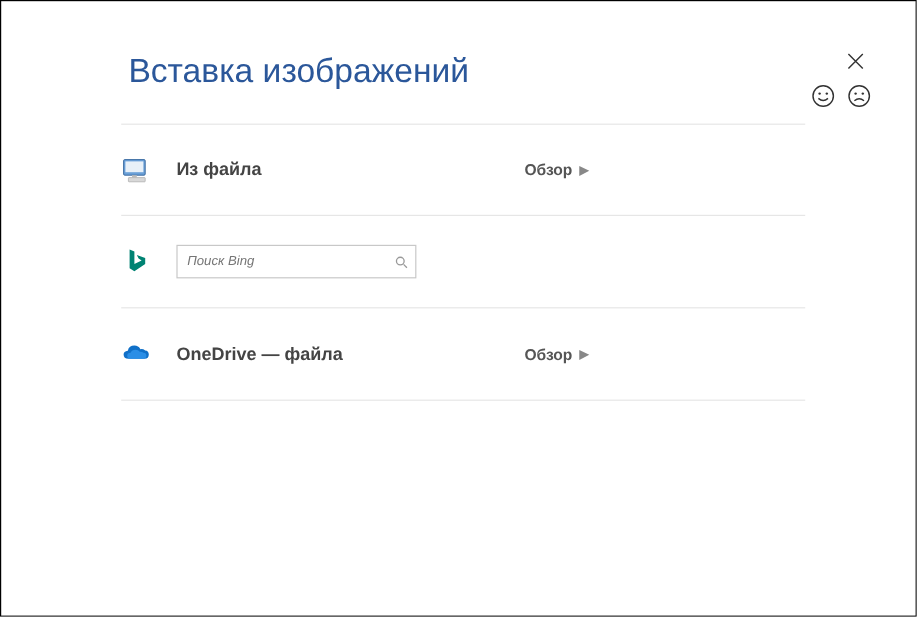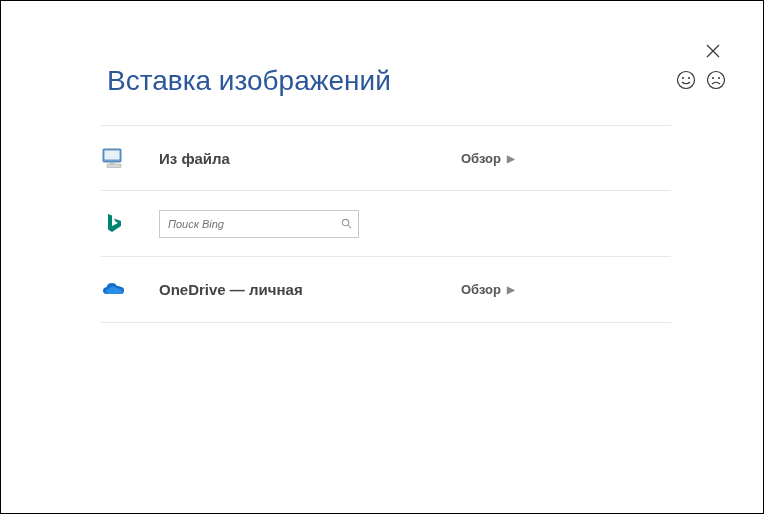--- a/index.html
+++ b/index.html
@@ -43,33 +43,31 @@
     align-items: center;
     justify-content: center;
     cursor: pointer;
   }
   .face svg { width: 20px; height: 20px; }
   .title {
     color: #2b579a;
     font-size: 28px;
     font-weight: 300;
     margin-left: 46px;
-    margin-top: 22px;
     margin-bottom: 28px;
   }
   .options {
     margin-left: 40px;
     margin-right: 32px;
   }
   .row {
     display: flex;
     align-items: center;
     border-bottom: 1px solid #e6e6e6;
-    height: 66px;
-    gap: 12px;
+    height: 77px;
   }
   .row:first-child { border-top: 1px solid #e6e6e6; }
   .icon-cell {
     width: 46px;
     display: flex;
     align-items: center;
     justify-content: flex-start;
   }
   .icon-cell svg { width: 26px; height: 26px; }
   .label-cell {
@@ -192,21 +190,21 @@
       </div>
     </div>
 
     <div class="row">
       <div class="icon-cell">
         <svg viewBox="0 0 26 26">
           <path d="M6 17 Q2 17 2 13.5 Q2 10.5 5.5 10.2 Q6.5 6 11 6 Q14.5 6 16 9 Q18 8.5 20 10 Q23 10.2 23 13.5 Q23 17 19.5 17 Z" fill="#1070c8"></path>
           <path d="M8 17 Q5 17 5 14.5 Q5 12.2 7.8 12 Q8.8 9.5 12 9.5 Q14.2 9.5 15.5 11.2 Q17 10.8 18.5 12 Q21 12.2 21 14.5 Q21 17 18 17 Z" fill="#2a8ee6"></path>
         </svg>
       </div>
-      <div class="label-cell">OneDrive — личная</div>
+      <div class="label-cell">OneDrive — файла</div>
       <div class="action-cell">
         <span class="browse">
           <span>Обзор</span>
           <span class="chev">▶</span>
         </span>
       </div>
     </div>
 
   </div>
 </div>

